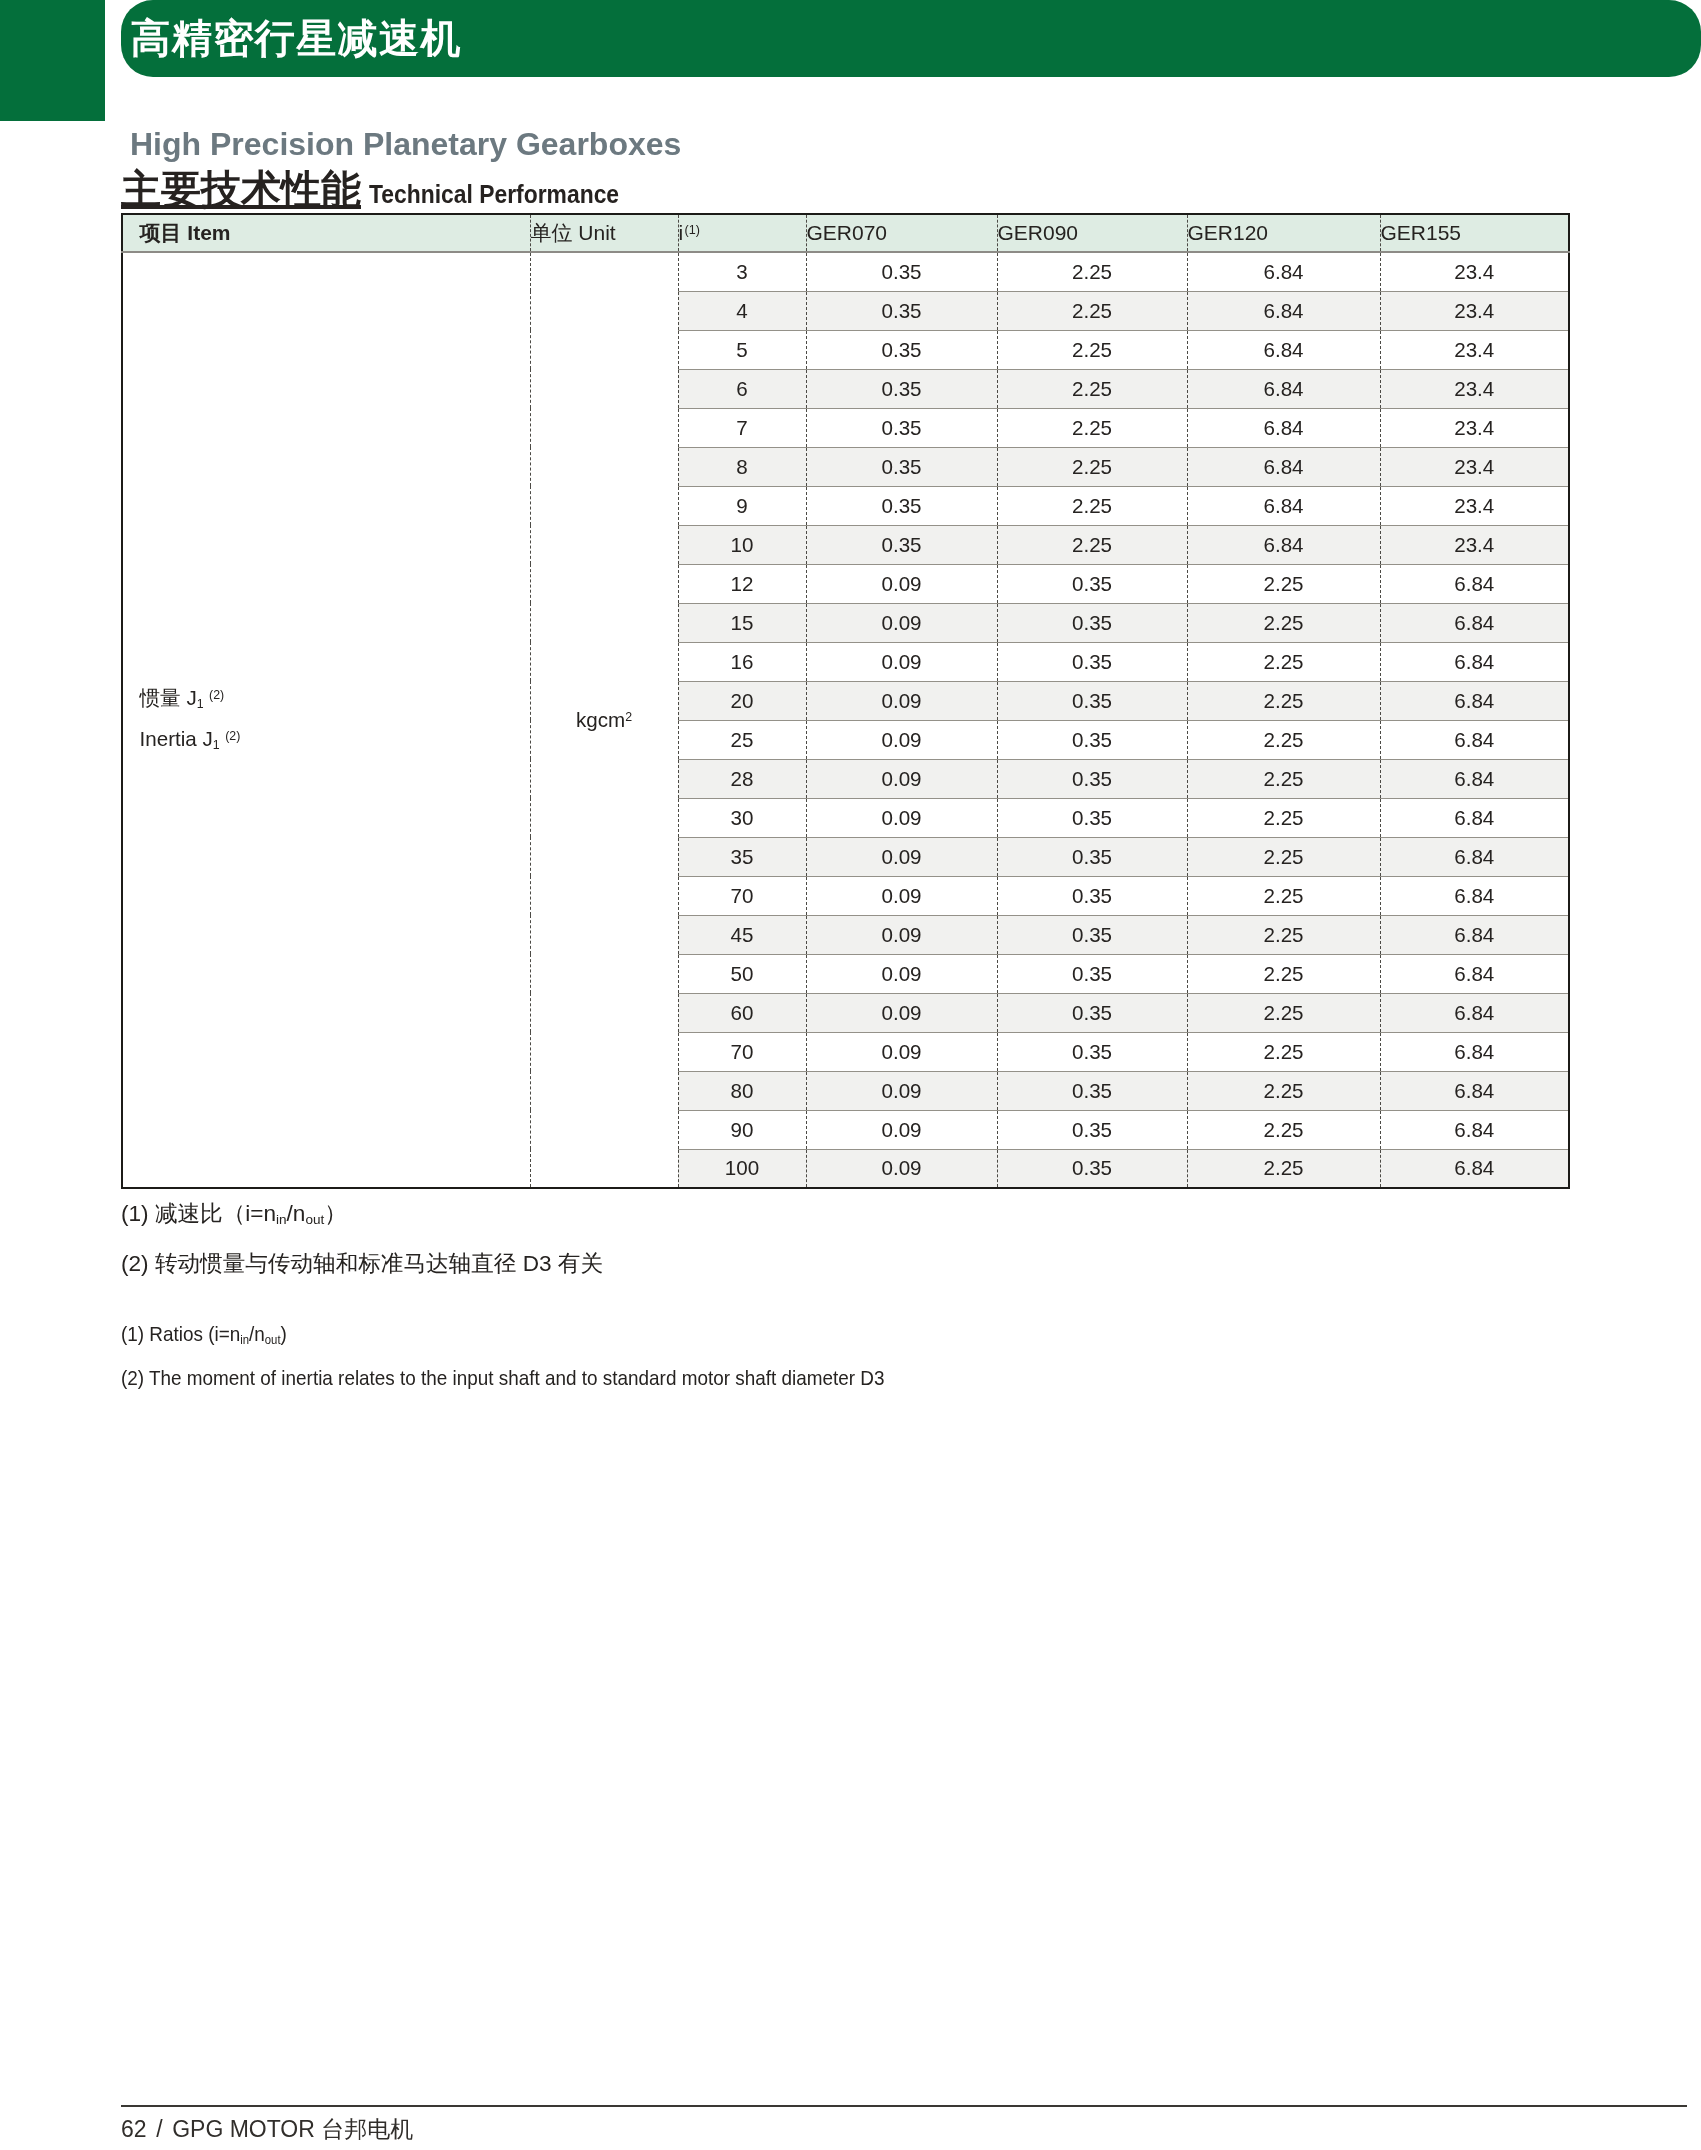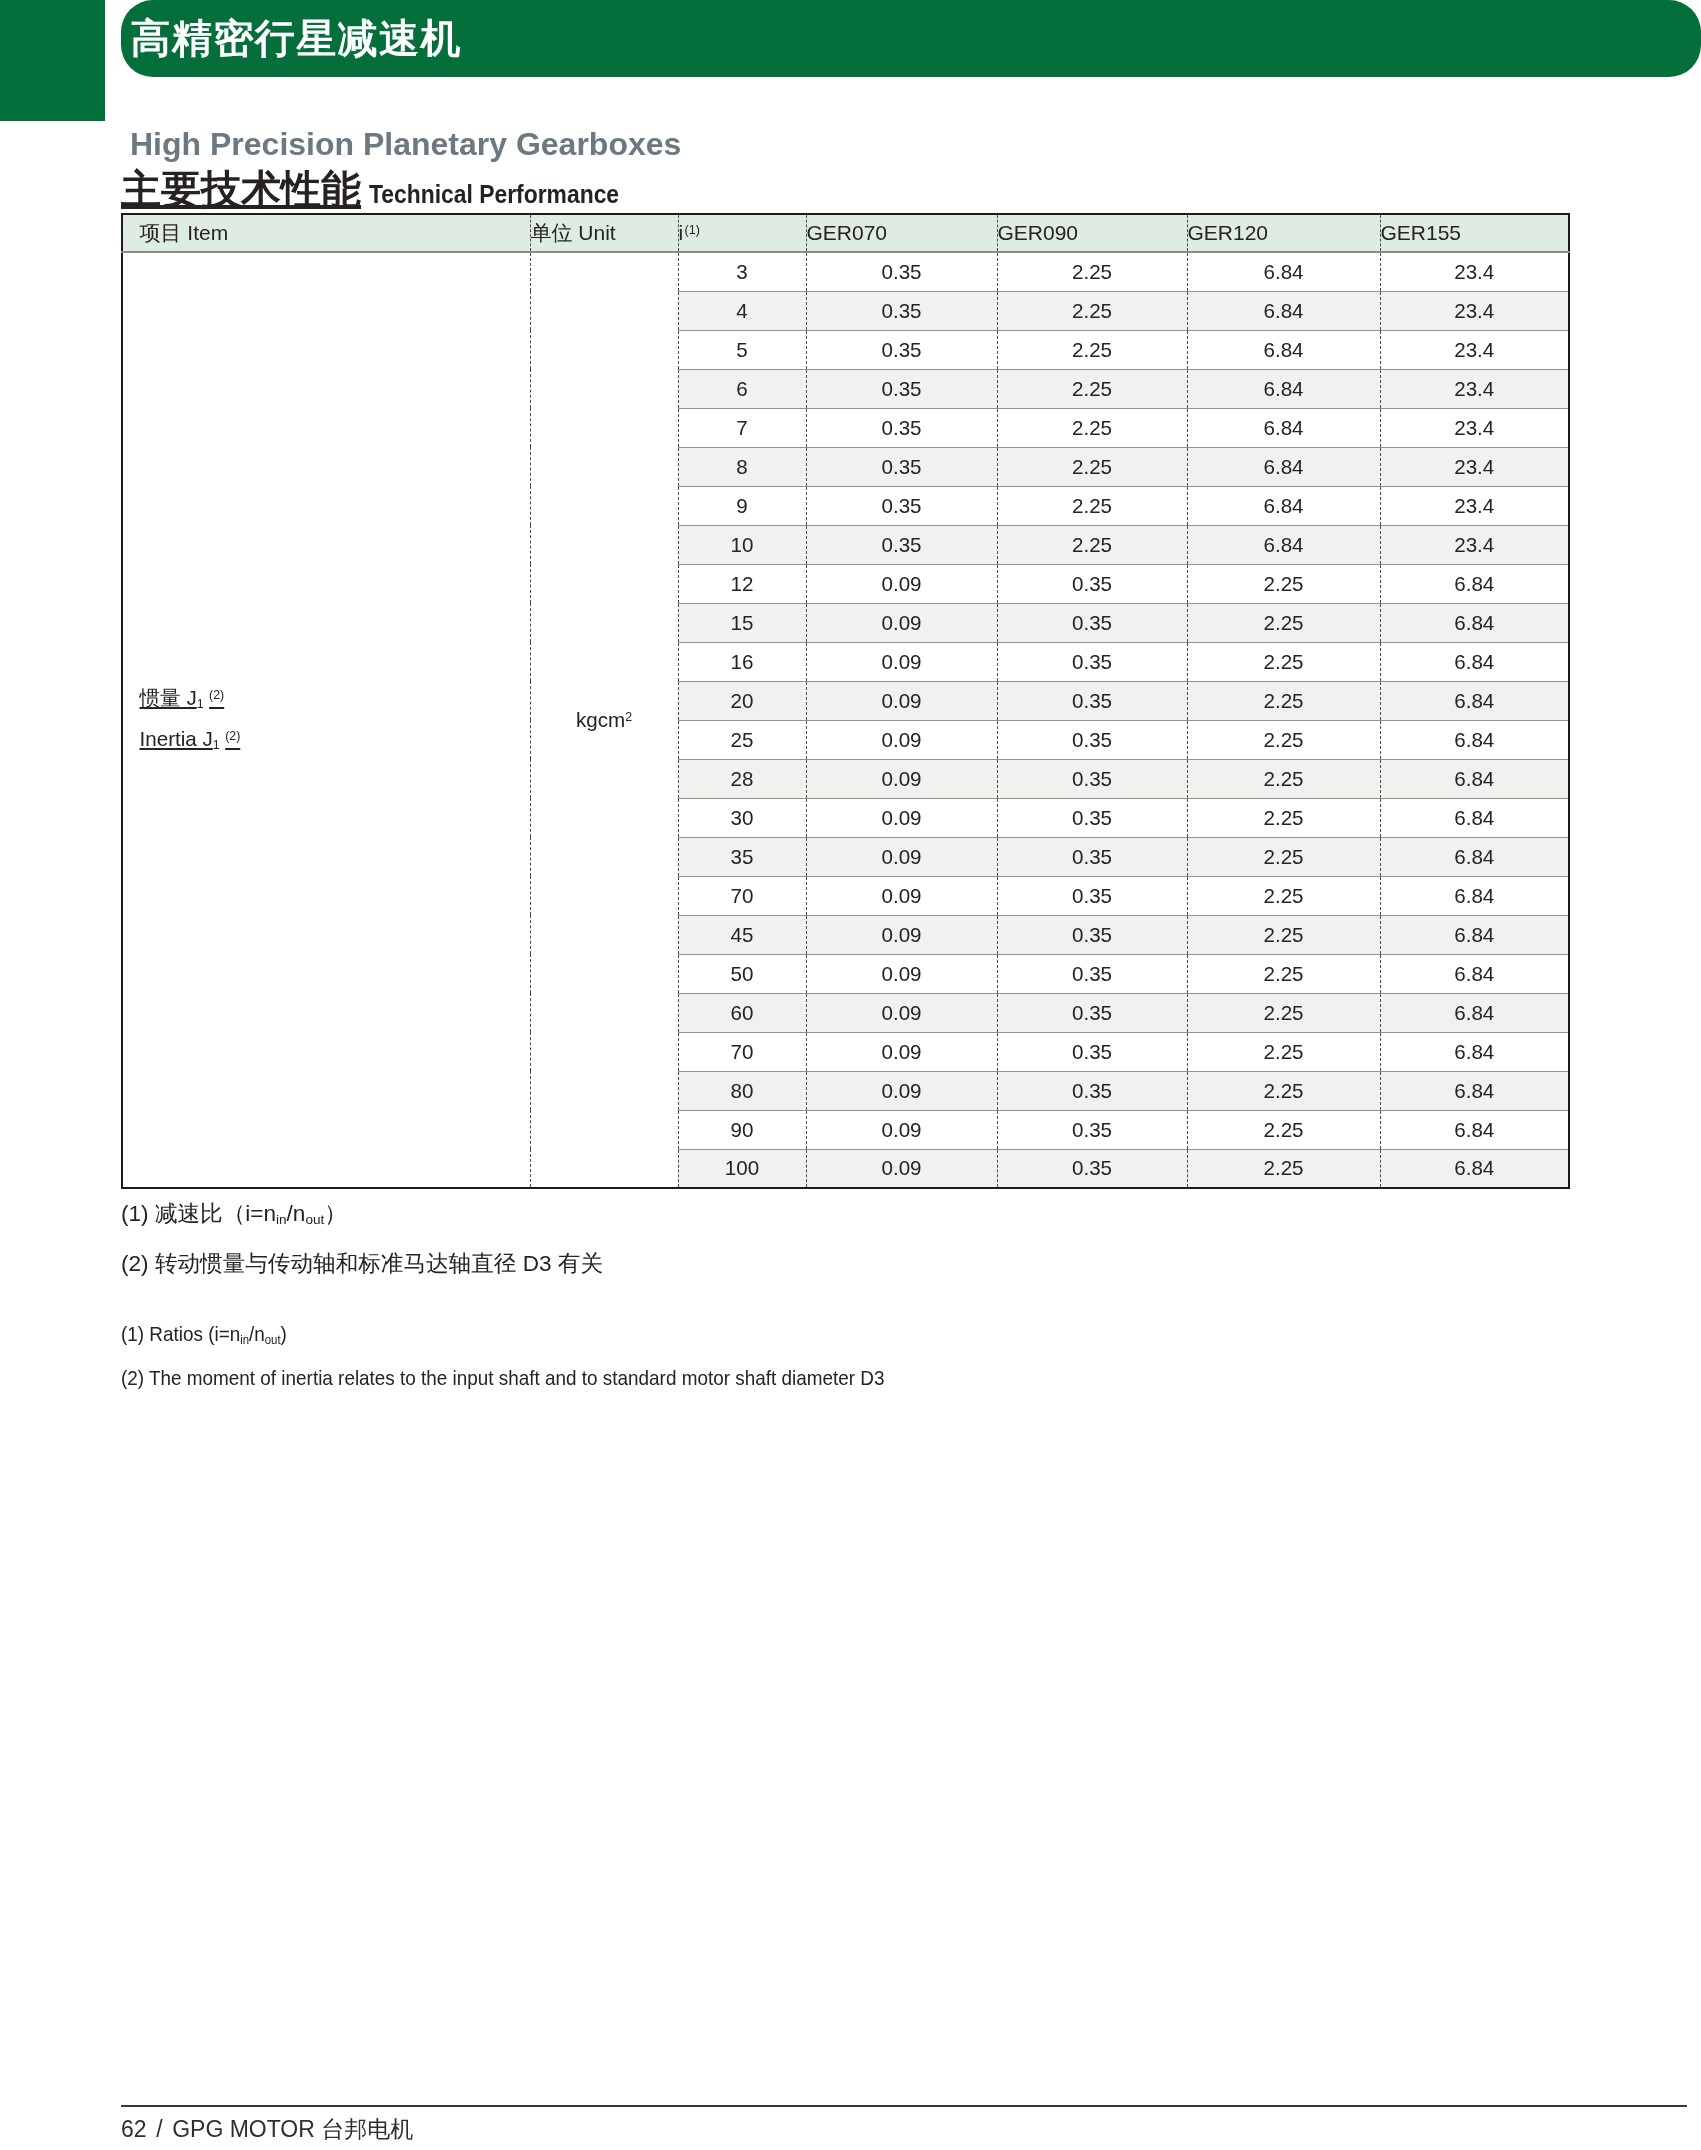--- a/index.html
+++ b/index.html
@@ -30,27 +30,27 @@
     position:absolute; left:121px; top:213px; width:1447px;
     border-collapse:collapse; table-layout:fixed;
     border:2.7px solid #1c1b18;
   }
   table.perf th, table.perf td { border-left:1.4px dashed #4c4a45; }
   table.perf th:first-child, table.perf td.item-cell { border-left:none; }
   table.perf thead th {
     background:#deece3; height:38px; font-weight:normal; font-size:21px;
     border-bottom:2.1px solid #8d8b86; text-align:left; color:#262321;
   }
-  table.perf thead th.c-item { text-align:left; padding-left:16.5px; }
+  table.perf thead th.c-item { text-align:left; padding-left:16.5px;font-weight:bold; }
   table.perf tbody td { height:39px; text-align:center; font-size:20.6px; color:#262321; background:#ffffff; }
   table.perf tbody tr + tr td { border-top:1.4px solid #949189; }
   table.perf tbody tr:nth-child(even) td { background:#f1f1ef; }
   td.item-cell { text-align:left !important; padding-left:16.5px; font-size:22px;
                  vertical-align:middle; background:#ffffff !important; }
-  td.item-cell .item-line { line-height:32px;text-decoration:underline; }
+  td.item-cell .item-line { line-height:32px; }
   td.unit-cell { font-size:20.6px; vertical-align:middle; background:#ffffff !important; }
   sub { font-size:60%; vertical-align:-0.25em; }
   sup { font-size:60%; vertical-align:0.5em; }
   .note-sup { margin-left:5.5px; }
   .hdr-sup { margin-left:1.4px; }
 
   
   .fn-cn { left:121px; top:1192px; font-size:22.6px; }
   .fn-cn p { line-height:44px; white-space:nowrap; }
   .fn-en { left:121px; top:1315px; font-size:21px; }

